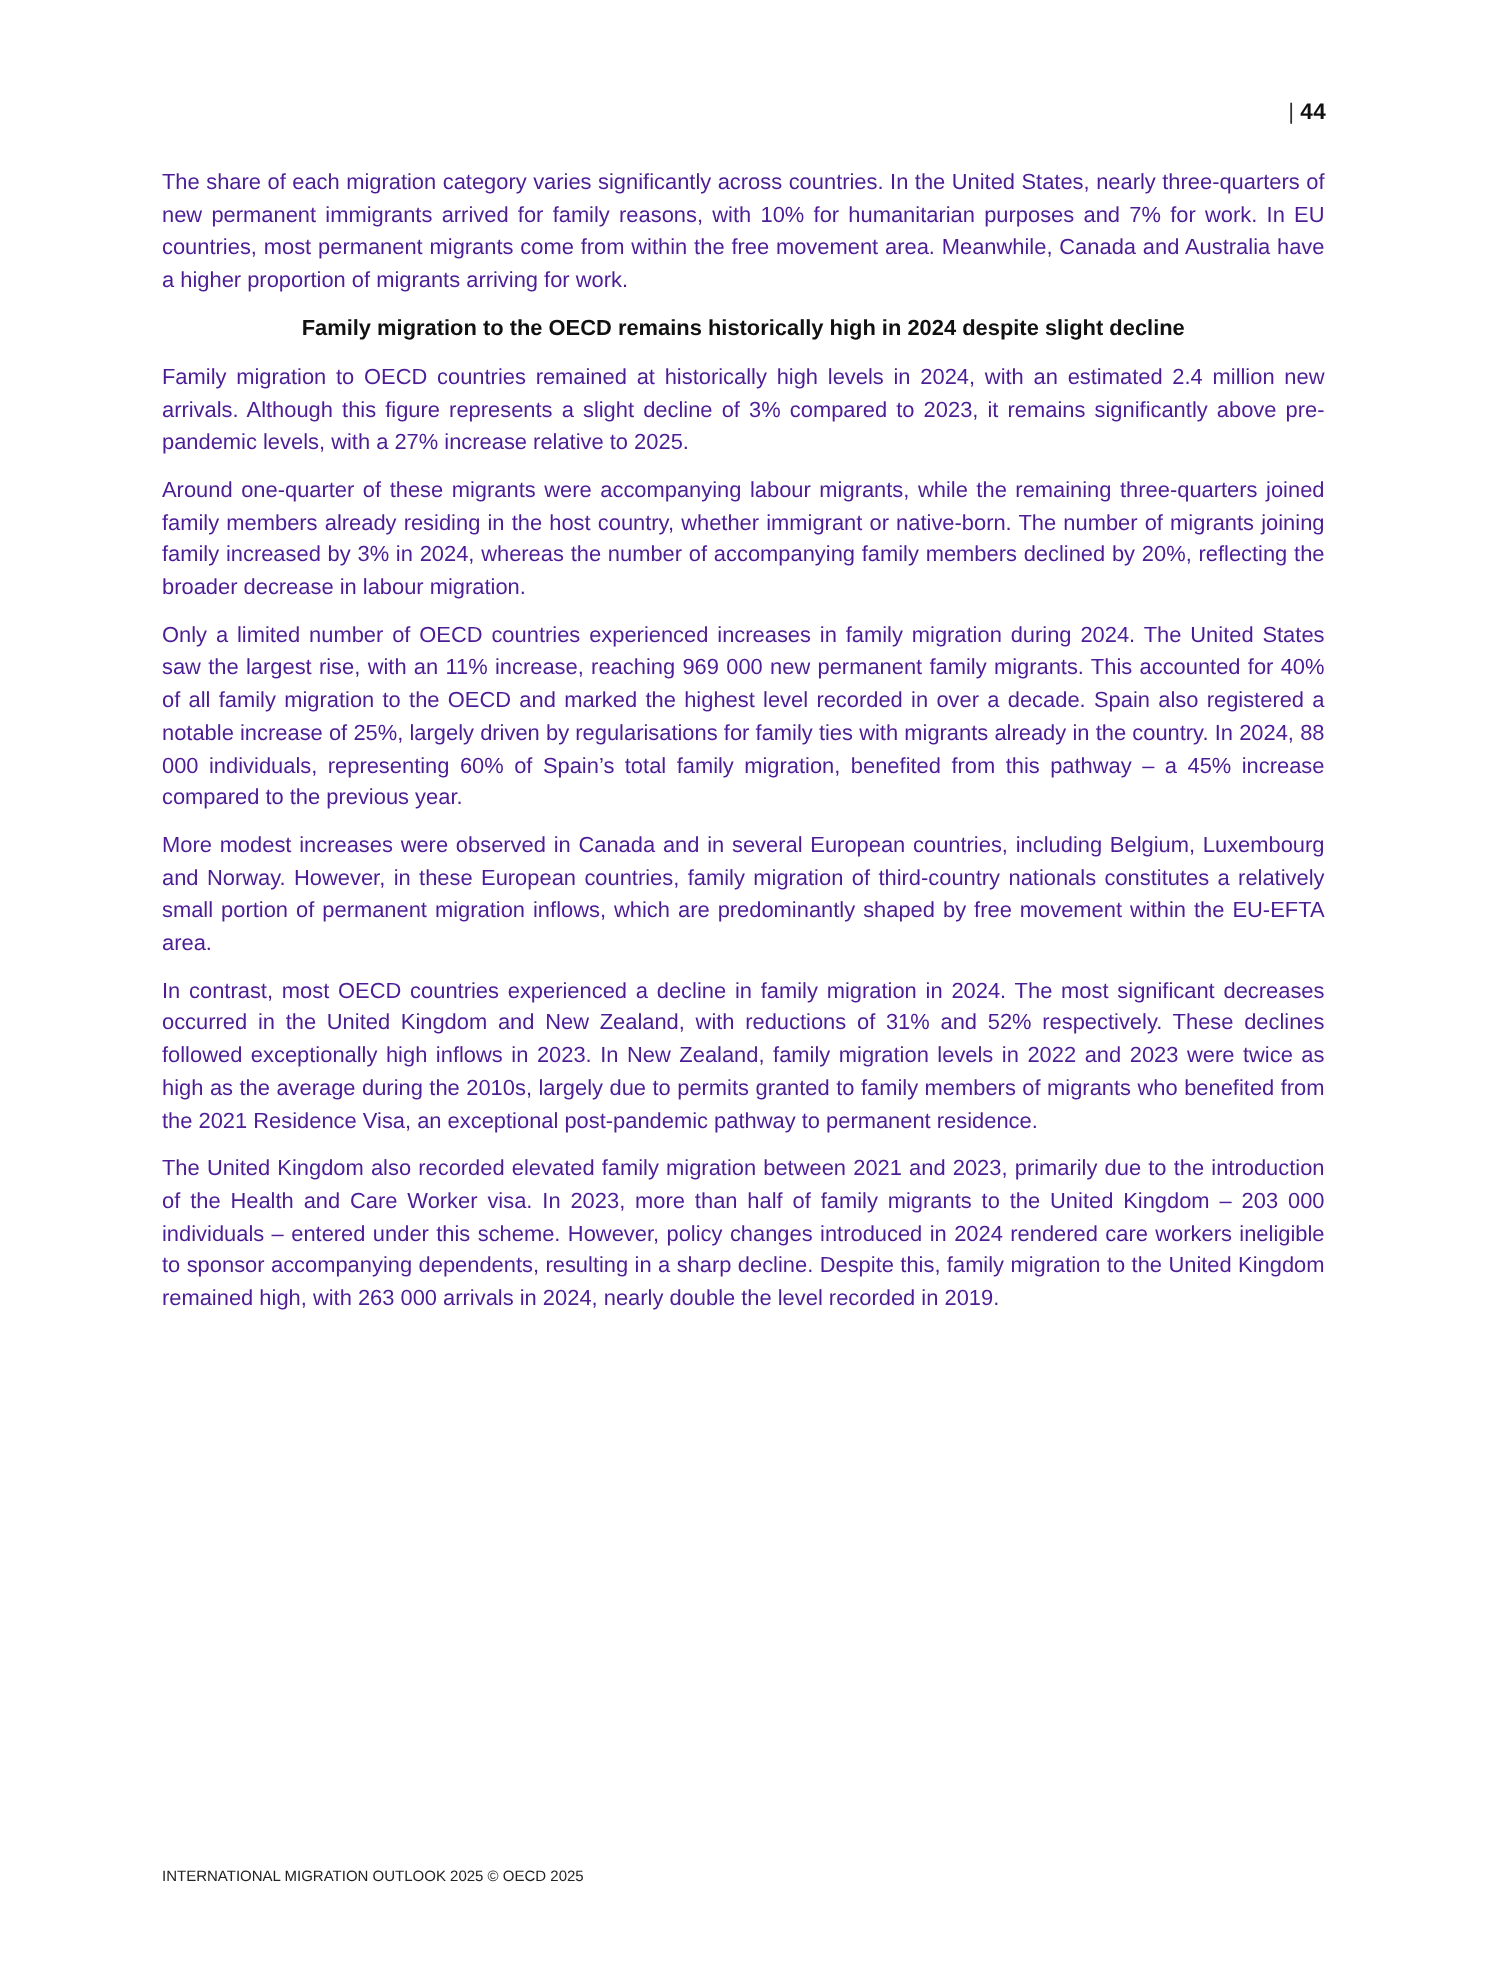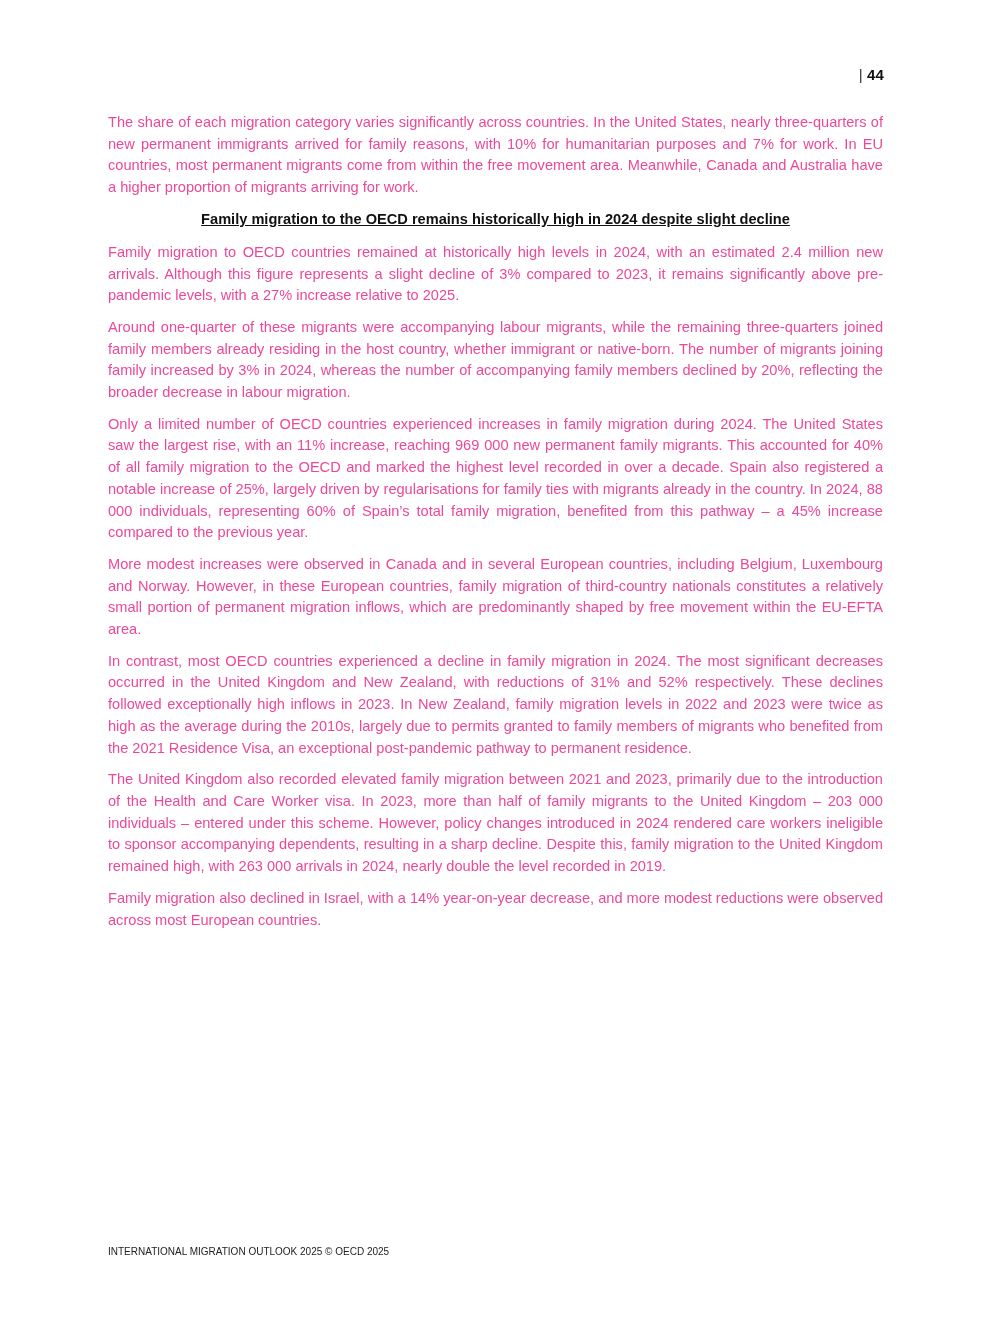--- a/index.html
+++ b/index.html
@@ -33,31 +33,30 @@
       position: absolute;
       top: 112px;
       left: 108px;
       width: 775px;
     }
     .para {
       margin: 0 0 10px 0;
       font-size: 14.6px;
       line-height: 21.7px;
       text-align: justify;
-      color: #ec4899;
+      color: #4c1d95;
       font-stretch: condensed;
     }
     .heading {
       margin: 8px 0 13px 0;
       text-align: center;
       font-size: 14.6px;
       font-weight: bold;
       color: #111;
       line-height: 20px;
-      text-decoration: underline;
     }
     .footer {
       position: absolute;
       top: 1246px;
       left: 108px;
       font-size: 10px;
       color: #222;
       letter-spacing: 0;
     }
   </style>
@@ -70,16 +69,15 @@
 
 <div class="content">
   <p class="para">The share of each migration category varies significantly across countries. In the United States, nearly three-quarters of new permanent immigrants arrived for family reasons, with 10% for humanitarian purposes and 7% for work. In EU countries, most permanent migrants come from within the free movement area. Meanwhile, Canada and Australia have a higher proportion of migrants arriving for work.</p>
   <h2 class="heading">Family migration to the OECD remains historically high in 2024 despite slight decline</h2>
   <p class="para">Family migration to OECD countries remained at historically high levels in 2024, with an estimated 2.4 million new arrivals. Although this figure represents a slight decline of 3% compared to 2023, it remains significantly above pre-pandemic levels, with a 27% increase relative to 2025.</p>
   <p class="para">Around one-quarter of these migrants were accompanying labour migrants, while the remaining three-quarters joined family members already residing in the host country, whether immigrant or native-born. The number of migrants joining family increased by 3% in 2024, whereas the number of accompanying family members declined by 20%, reflecting the broader decrease in labour migration.</p>
   <p class="para">Only a limited number of OECD countries experienced increases in family migration during 2024. The United States saw the largest rise, with an 11% increase, reaching 969 000 new permanent family migrants. This accounted for 40% of all family migration to the OECD and marked the highest level recorded in over a decade. Spain also registered a notable increase of 25%, largely driven by regularisations for family ties with migrants already in the country. In 2024, 88 000 individuals, representing 60% of Spain’s total family migration, benefited from this pathway – a 45% increase compared to the previous year.</p>
   <p class="para">More modest increases were observed in Canada and in several European countries, including Belgium, Luxembourg and Norway. However, in these European countries, family migration of third-country nationals constitutes a relatively small portion of permanent migration inflows, which are predominantly shaped by free movement within the EU-EFTA area.</p>
   <p class="para">In contrast, most OECD countries experienced a decline in family migration in 2024. The most significant decreases occurred in the United Kingdom and New Zealand, with reductions of 31% and 52% respectively. These declines followed exceptionally high inflows in 2023. In New Zealand, family migration levels in 2022 and 2023 were twice as high as the average during the 2010s, largely due to permits granted to family members of migrants who benefited from the 2021 Residence Visa, an exceptional post-pandemic pathway to permanent residence.</p>
   <p class="para">The United Kingdom also recorded elevated family migration between 2021 and 2023, primarily due to the introduction of the Health and Care Worker visa. In 2023, more than half of family migrants to the United Kingdom – 203 000 individuals – entered under this scheme. However, policy changes introduced in 2024 rendered care workers ineligible to sponsor accompanying dependents, resulting in a sharp decline. Despite this, family migration to the United Kingdom remained high, with 263 000 arrivals in 2024, nearly double the level recorded in 2019.</p>
-  <p class="para">Family migration also declined in Israel, with a 14% year-on-year decrease, and more modest reductions were observed across most European countries.</p>
 </div>
 
 <div class="footer">INTERNATIONAL MIGRATION OUTLOOK 2025 © OECD 2025</div>
 
 </body></html>

